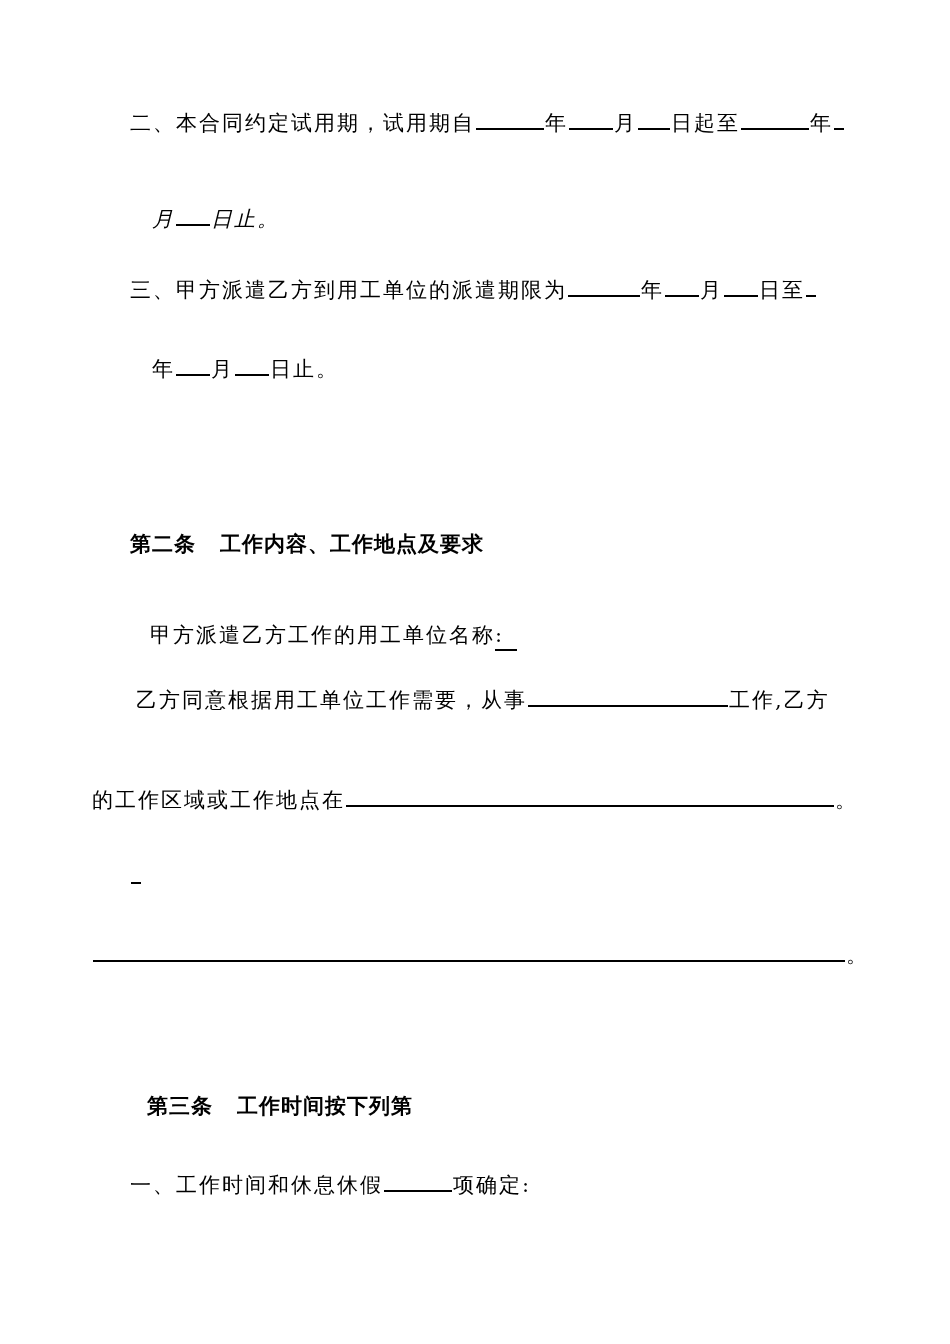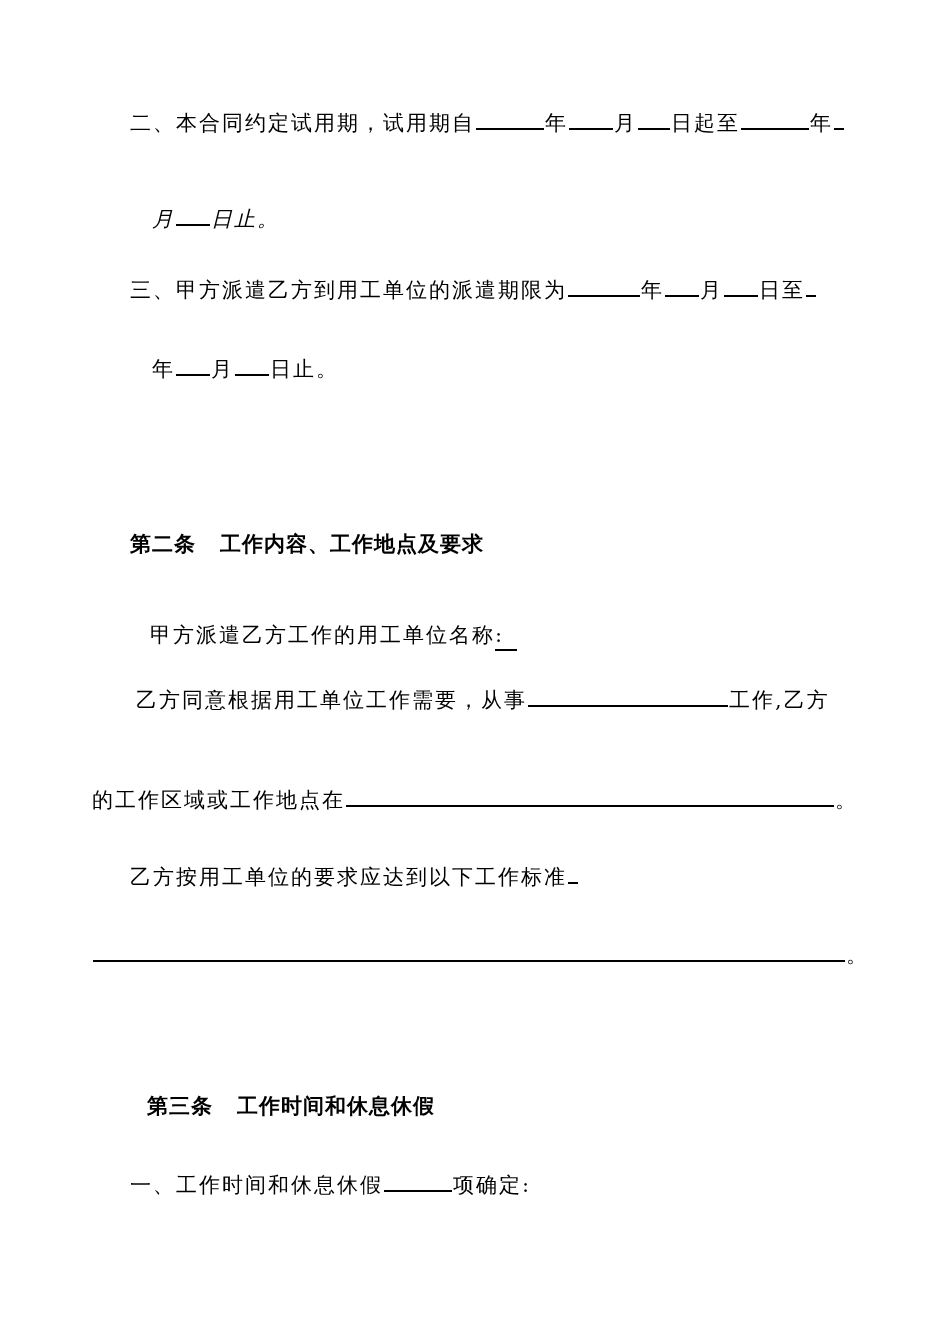--- a/index.html
+++ b/index.html
@@ -35,26 +35,26 @@
   <div class="line" style="left:130px; top:621px;margin-left:20px;">
     <span>甲方派遣乙方工作的用工单位名称</span><span style="border-bottom:2px solid #000; display:inline-block; width:22px;"><span>:</span></span>
   </div>
   <div class="line" style="left:136px; top:685px;text-align:center;">
     <span>乙方同意根据用工单位工作需要，从事</span><span class="blank" style="width:200px"></span><span>工作,乙方</span>
   </div>
   <div class="line" style="left:92px; top:785px;">
     <span>的工作区域或工作地点在</span><span class="blank" style="width:488px"></span><span>。</span>
   </div>
   <div class="line" style="left:130px; top:862px;">
-    <span>乙方按用工单位的要求应达到以下工作标准</span><span class="blank" style="width:10px"></span>
+    <span class="blank" style="width:10px"></span>
   </div>
   <div class="line" style="left:92px; top:940px;">
     <span class="blank" style="width:752px"></span><span>。</span>
   </div>
 
   <div class="line bold" style="left:147px; top:1092px;">
-    <span>第三条</span><span class="gap"></span><span>工作时间和休息休假</span>
+    <span>第三条</span><span class="gap"></span><span>工作时间按下列第</span>
   </div>
   <div class="line" style="left:130px; top:1170px;">
     <span>一、工作时间和休息休假</span><span class="blank" style="width:68px"></span><span>项确定:</span>
   </div>
 
 </div>
 
 </body></html>

